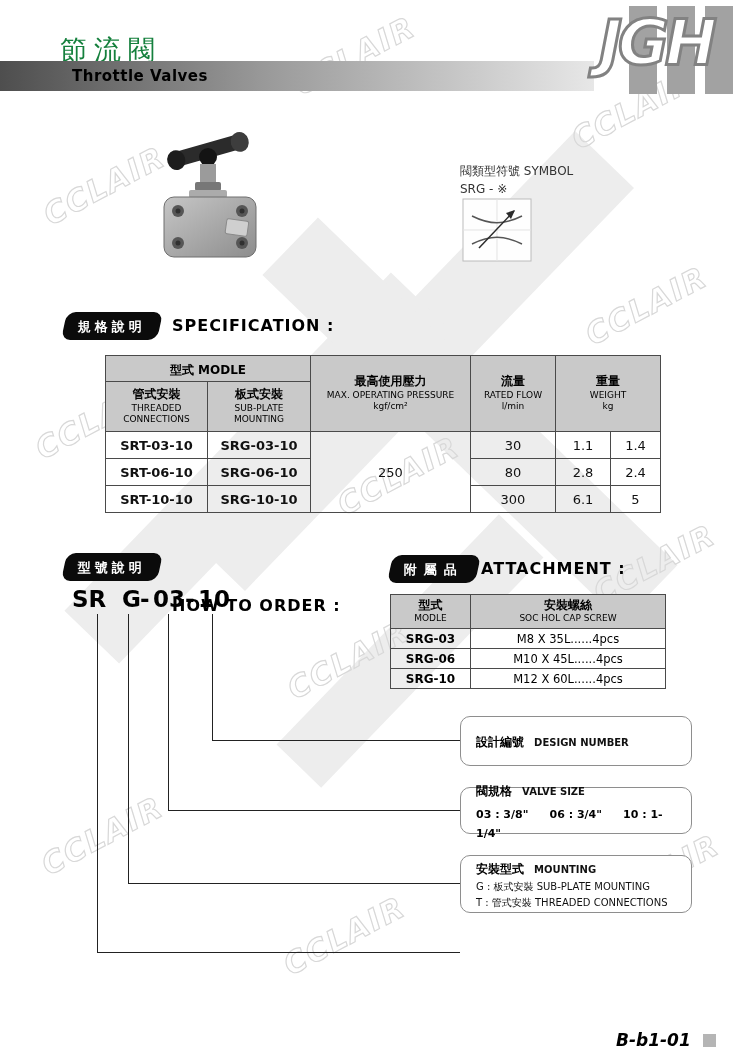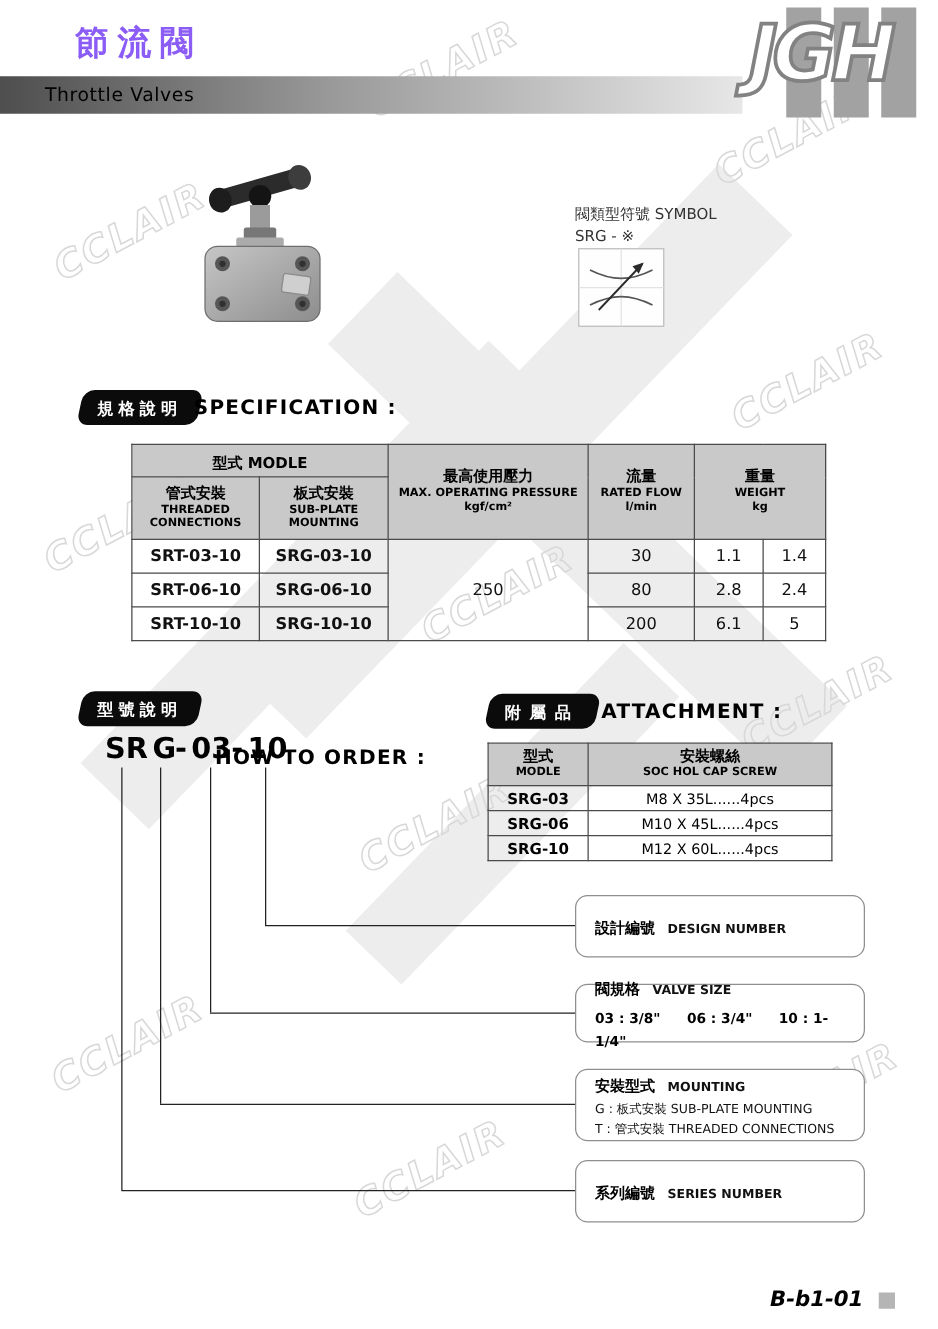--- a/index.html
+++ b/index.html
@@ -14,26 +14,26 @@
   .bb4 { left:250px; top:620px; width:320px; height:62px; transform:rotate(-46deg); }
 
   
   .wm { position:absolute; z-index:1; font-size:30px; font-weight:bold; font-style:italic;
         letter-spacing:2px; color:transparent; -webkit-text-stroke:1.2px #d8d8d8;
         transform:rotate(-28deg); pointer-events:none; }
 
   .content { position:absolute; inset:0; z-index:2; }
 
   
-  .title-zh { position:absolute; left:60px; top:16px; font-size:27px; font-weight:bold;
-              letter-spacing:7px; color:#8b5cf6; }
+  .title-zh { position:absolute; left:60px; top:32px; font-size:27px; font-weight:normal;
+              letter-spacing:7px; color:#15803d; }
   .title-bar { position:absolute; left:0; top:61px; width:594px; height:30px;
                background:linear-gradient(90deg,#4e4e4e 0%,#9a9a9a 45%,#e7e7e7 100%);
                display:flex; align-items:center; }
-  .title-en { font-size:15px; font-weight:normal; color:#000; padding-left:36px; letter-spacing:0.5px; }
+  .title-en { font-size:15px; font-weight:bold; color:#000; padding-left:72px; letter-spacing:0.5px; }
 
   .logo { position:absolute; left:597px; top:6px; width:152px; height:88px; }
   .logo-slab { position:absolute; top:0; height:88px; width:28px; background:#a2a2a2; }
   .ls1 { left:32px; } .ls2 { left:70px; } .ls3 { left:108px; }
   .logo-text { position:absolute; left:2px; top:0px; font-size:62px; font-weight:bold;
                font-style:italic; letter-spacing:-4px; color:#ffffff;
                -webkit-text-stroke:3px #828282; }
 
   
   .valve { position:absolute; left:138px; top:124px; width:140px; height:160px; }
@@ -43,49 +43,49 @@
 
   
   .badge { position:absolute; background:#0b0b0b; border-radius:9px; transform:skewX(-12deg);
            padding:4px 14px; }
   .badge span { display:inline-block; transform:skewX(12deg); color:#fff; font-size:13px;
                 font-weight:bold; letter-spacing:4px; }
   .spec-badge  { left:64px;  top:312px; }
   .order-badge { left:64px;  top:553px; }
   .att-badge   { left:390px; top:555px; }
   .heading { position:absolute; font-size:16px; font-weight:bold; letter-spacing:1px; color:#000; }
-  .spec-heading  { left:155px; top:316px; }
+  .spec-heading  { left:172px; top:316px; }
   .order-heading { left:172px; top:557px;margin-top:39px; }
   .att-heading   { left:481px; top:559px; }
 
   
   .spec-table { position:absolute; left:105px; top:355px; border-collapse:collapse;
                 table-layout:fixed; }
   .spec-table th, .spec-table td { border:1px solid #4a4a4a; text-align:center;
                 vertical-align:middle; padding:0; }
   .spec-table th { background:#c9c9c9; }
   .spec-table .r1 th { height:26px; }
   .spec-table .r2 th { height:50px; }
   .spec-table td { height:27px; font-size:13px; color:#111; background:transparent; }
   .spec-table td.model { font-weight:bold; }
   .zh { font-size:12px; font-weight:bold; line-height:1.3; }
-  .en { font-size:9px;  font-weight:bold; line-height:1.3; }
+  .en { font-size:9px;  font-weight:normal; line-height:1.3; }
 
   
   .att-table { position:absolute; left:390px; top:594px; border-collapse:collapse;
                table-layout:fixed; }
   .att-table th, .att-table td { border:1px solid #4a4a4a; text-align:center;
                vertical-align:middle; padding:0; }
   .att-table th { background:#c9c9c9; height:34px; }
   .att-table td { height:20px; font-size:11.5px; background:transparent; }
   .att-table td.model { font-weight:bold; font-size:12px; }
 
   
   .code { position:absolute; top:586px; font-size:23px; font-weight:bold; color:#000; }
-  .code-sr { left:84px;text-align:right; } .code-g { left:122px; } .code-d1 { left:140px; }
+  .code-sr { left:72px;text-align:right; } .code-g { left:122px; } .code-d1 { left:140px; }
   .code-03 { left:153px; } .code-d2 { left:185px; } .code-10 { left:198px; }
 
   .vline { position:absolute; width:0; border-left:1.4px solid #222; }
   .hline { position:absolute; height:0; border-top:1.4px solid #222; }
   .v1 { left:97px;  top:614px; height:338px; }  .h1 { left:97px;  top:952px; width:363px; }
   .v2 { left:128px; top:614px; height:269px; }  .h2 { left:128px; top:883px; width:332px; }
   .v3 { left:168px; top:614px; height:196px; }  .h3 { left:168px; top:810px; width:292px; }
   .v4 { left:212px; top:614px; height:126px; }  .h4 { left:212px; top:740px; width:248px; }
 
   
@@ -241,21 +241,21 @@
         <tr>
           <td class="model">SRT-06-10</td>
           <td class="model">SRG-06-10</td>
           <td>80</td>
           <td>2.8</td>
           <td>2.4</td>
         </tr>
         <tr>
           <td class="model">SRT-10-10</td>
           <td class="model">SRG-10-10</td>
-          <td>200</td>
+          <td>300</td>
           <td>6.1</td>
           <td>5</td>
         </tr>
       </tbody>
     </table>
 
     <div class="badge order-badge">
       <span>型號說明</span>
     </div>
     <div class="heading order-heading">HOW TO ORDER :</div>
@@ -333,24 +333,18 @@
 
     <div class="callout co3">
       <div>
         <span class="co-zh">安裝型式</span>
         <span class="co-en">MOUNTING</span>
       </div>
       <div class="co-sub">G : 板式安裝 SUB-PLATE MOUNTING</div>
       <div class="co-sub">T : 管式安裝 THREADED CONNECTIONS</div>
     </div>
 
-    <div class="callout co4">
-      <div>
-        <span class="co-zh">系列編號</span>
-        <span class="co-en">SERIES NUMBER</span>
-      </div>
-    </div>
 
     <div class="page-code">B-b1-01</div>
     <div class="footer-square"></div>
 
   </div>
 </div>
 
 </body></html>

